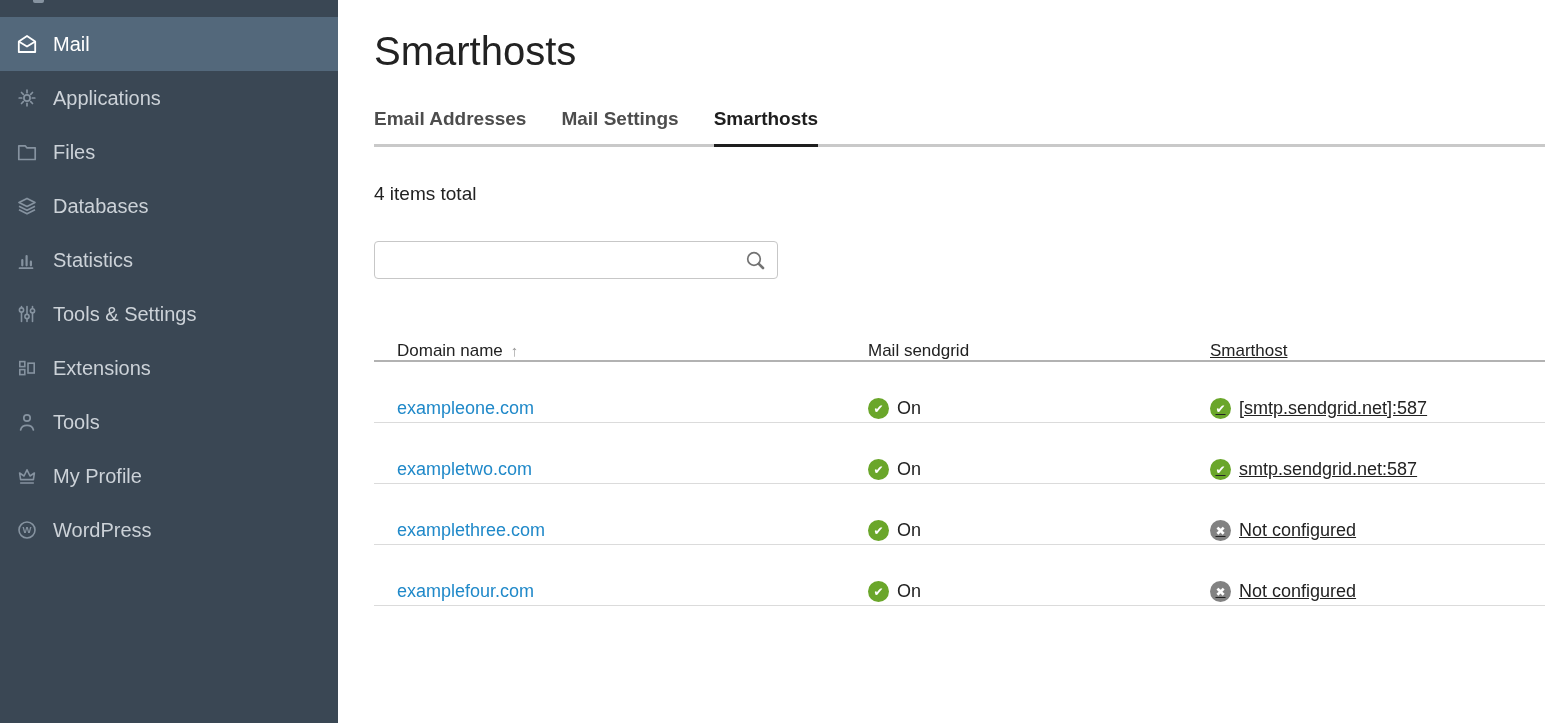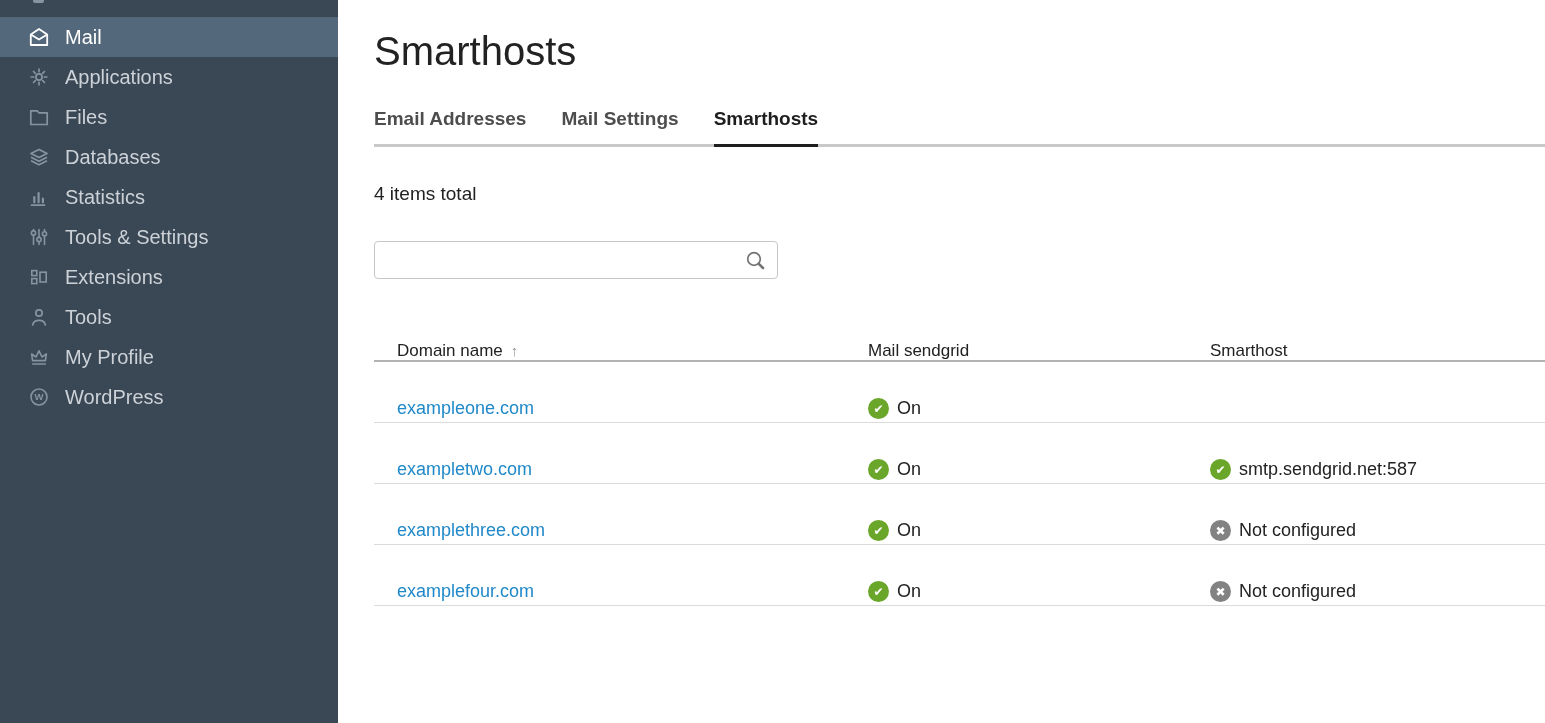--- a/index.html
+++ b/index.html
@@ -9,21 +9,21 @@
     background:#fff; color:#222; position:relative; overflow:hidden;
   }
   
   .sidebar {
     position:absolute; left:0; top:0; width:338px; height:723px;
     background:#3a4754;
   }
   .top-sliver { position:absolute; top:0; left:33px; width:11px; height:3px; background:#8693a0; border-radius:0 0 2px 2px; }
   .side-list { padding-top:17px; }
   .side-item {
-    height:40px; display:flex; align-items:center; padding-left:28px;
+    height:54px; display:flex; align-items:center; padding-left:16px;
     color:#ccd2d8; font-size:20px; cursor:pointer; white-space:nowrap;
   }
   .side-item.selected { background:#53687b; color:#ffffff; }
   .sicon { width:22px; height:22px; margin-right:15px; color:#8693a0; flex:0 0 auto; display:inline-flex; }
   .side-item.selected .sicon { color:#ffffff; }
   .sicon svg { width:22px; height:22px; }
   
   .collapse-handle {
     position:absolute; left:338px; top:437px; width:25px; height:127px;
     background:#ececec; border-radius:0 10px 10px 0;
@@ -45,21 +45,21 @@
     position:absolute; right:9px; top:7px; width:26px; height:26px; border:none; background:transparent;
     cursor:pointer; display:flex; align-items:center; justify-content:center; padding:0;
   }
   
   .table { margin-top:29px; }
   .thead { display:flex; align-items:center; height:54px; border-bottom:2px solid #b2b2b2; font-size:17px; color:#222; }
   .trow  { display:flex; align-items:center; height:61px; border-bottom:1px solid #dbdbdb; font-size:18px; }
   .cell { display:flex; align-items:center;margin-top:33px; }
   .col-domain { width:494px; padding-left:23px; }
   .col-mail   { width:342px; }
-  .col-smart  { flex:1; }
+  .col-smart  { flex:1;text-decoration:underline; }
   .sort-arrow { color:#9a9a9a; font-size:15px; margin-left:8px; }
   .th-sortable { cursor:pointer; display:inline-flex; align-items:center; }
   .domain-link { color:#2089c9; text-decoration:none; cursor:pointer;text-align:right; }
   .status-icon {
     width:21px; height:21px; border-radius:50%; margin-right:8px; flex:0 0 auto;
     display:inline-flex; align-items:center; justify-content:center;
     color:#fff; font-size:12px; line-height:1;
   }
   .status-icon.ok  { background:#6aa62a; }
   .status-icon.off { background:#828282; }
@@ -227,20 +227,24 @@
     </div>
     <div>
   <div class="trow">
     <div class="cell col-domain">
       <a class="domain-link" href="#">exampleone.com</a>
     </div>
     <div class="cell col-mail">
       <span class="status-icon ok"></span>
       <span class="status-text">On</span>
     </div>
+    <div class="cell col-smart">
+      <span class="status-icon ok"></span>
+      <span class="status-text">[smtp.sendgrid.net]:587</span>
+    </div>
   </div>
 
   <div class="trow">
     <div class="cell col-domain">
       <a class="domain-link" href="#">exampletwo.com</a>
     </div>
     <div class="cell col-mail">
       <span class="status-icon ok"></span>
       <span class="status-text">On</span>
     </div>

